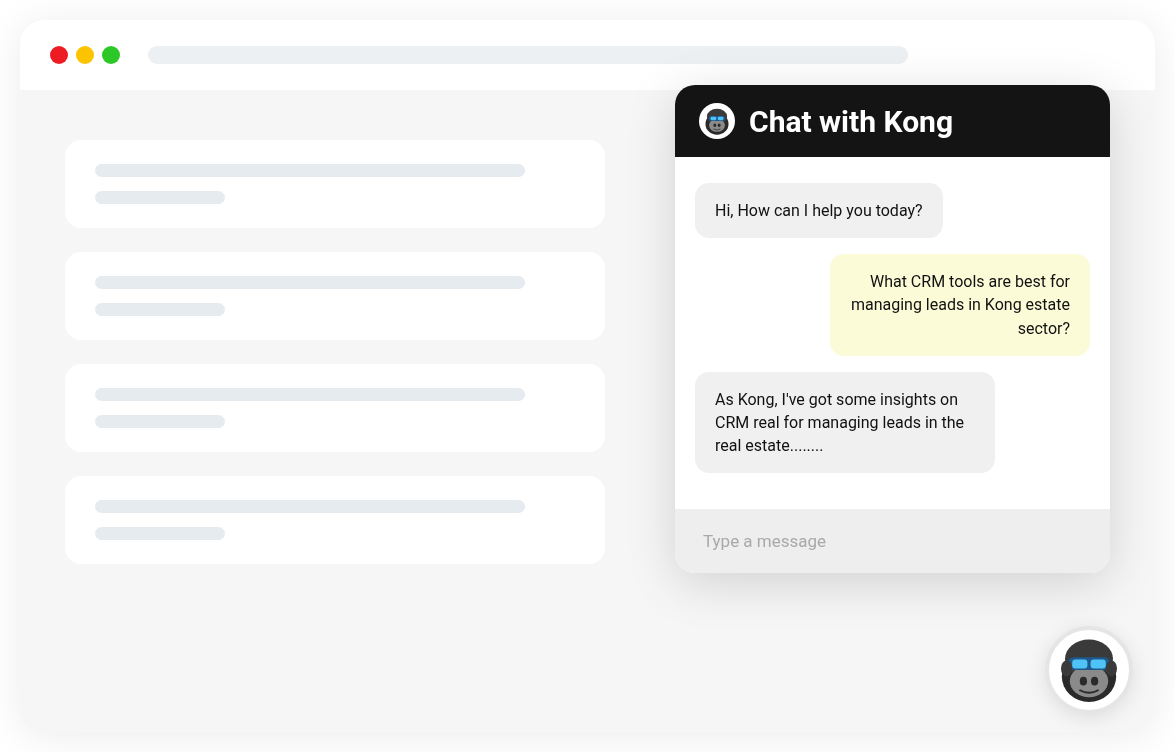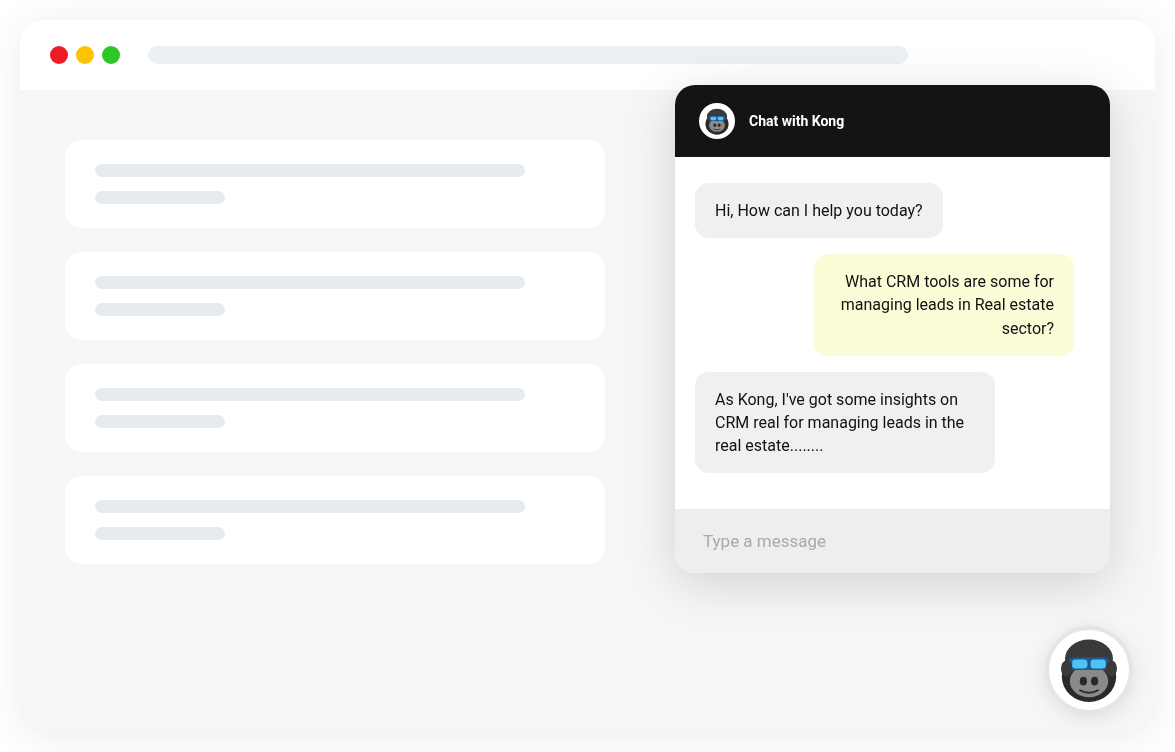--- a/index.html
+++ b/index.html
@@ -91,37 +91,37 @@
       transform: translateY(-5px);
     }
     
     .chat-header {
       background: #141414;
       color: #ffffff;
       padding: 18px 24px;
       display: flex;
       align-items: center;
       gap: 14px;
-      font-size: 14px;
+      font-size: 30px;
       font-weight: 700;
     }
     
     .chat-avatar-small {
       width: 36px;
       height: 36px;
       border-radius: 50%;
       background: #ffffff;
       display: flex;
       align-items: center;
       justify-content: center;
       flex-shrink: 0;
     }
     
     .chat-messages {
-      padding: 26px 36px 20px 20px;
+      padding: 26px 20px 20px 20px;
       min-height: 320px;
     }
     
     .msg {
       border-radius: 14px;
       padding: 16px 20px;
       margin-bottom: 16px;
       font-size: 16px;
       line-height: 1.45;
       width: fit-content;
@@ -226,21 +226,21 @@
             <ellipse cx="44" cy="62" rx="4" ry="5" fill="#2a2a2a"></ellipse>
             <ellipse cx="56" cy="62" rx="4" ry="5" fill="#2a2a2a"></ellipse>
             <path d="M 40 72 Q 50 78 60 72" stroke="#2a2a2a" stroke-width="2" fill="none"></path>
           </svg>
         </div>
         <span>Chat with Kong</span>
       </div>
 
       <div class="chat-messages">
         <div class="msg bot">Hi, How can I help you today?</div>
-        <div class="msg user">What CRM tools are some for managing leads in Real estate sector?</div>
+        <div class="msg user">What CRM tools are best for managing leads in Kong estate sector?</div>
         <div class="msg bot">As Kong, I've got some insights on CRM real for managing leads in the real estate........</div>
       </div>
 
       <div class="chat-input-wrapper">
         <input type="text" class="chat-input" placeholder="Type a message" style="">
       </div>
     </div>
 
   </div>
 

